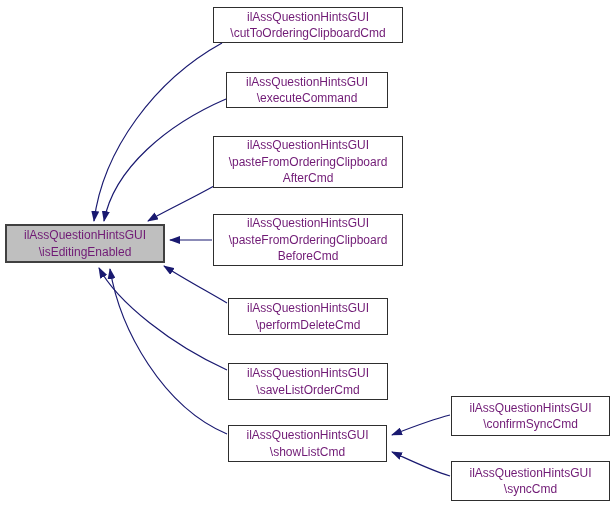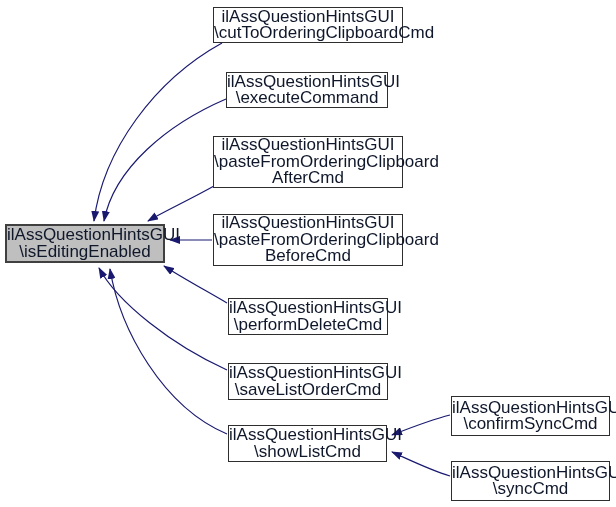--- a/index.html
+++ b/index.html
@@ -26,23 +26,23 @@
   .node {
     position: absolute;
     z-index: 2;
     box-sizing: border-box;
     background: #ffffff;
     border: 1px solid #2e2e2e;
     display: flex;
     align-items: center;
     justify-content: center;
     text-align: center;
-    font-size: 17px;
+    font-size: 12px;
     line-height: 16.5px;
-    color: #0f172a;
+    color: #701a75;
     white-space: pre-line;
     cursor: pointer;
   }
   .node.focus {
     background: #bfbfbf;
     border: 2px solid #404040;
     cursor: default;
   }
   .node span {
     white-space: pre-line;

